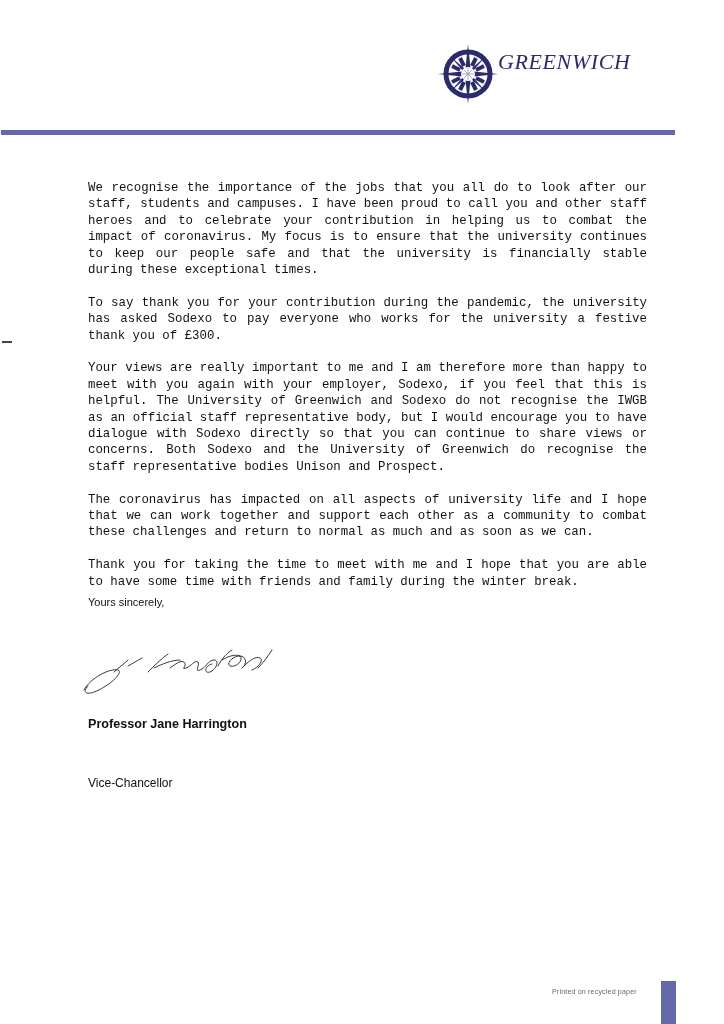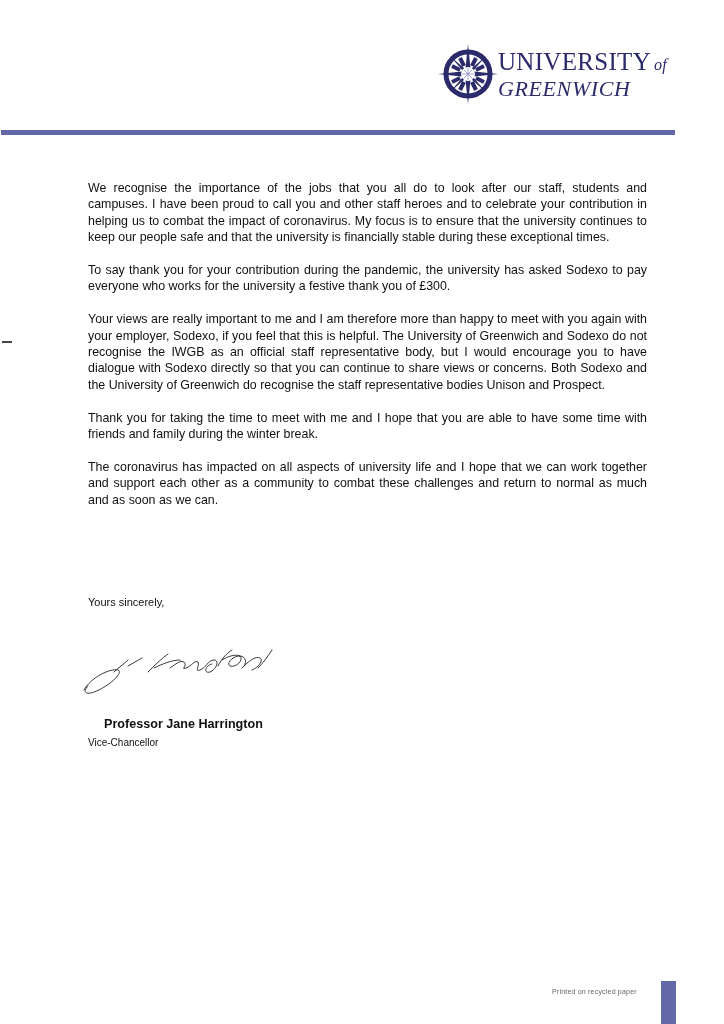--- a/index.html
+++ b/index.html
@@ -7,26 +7,26 @@
          font-family: "Liberation Sans", "DejaVu Sans", sans-serif; color: #111; }
   .logo { position: absolute; left: 438px; top: 44px; width: 240px; height: 60px; }
   .logo-mark { position: absolute; left: 0; top: 0; width: 60px; height: 60px; }
   .logo-text { position: absolute; left: 60px; top: 6px; font-family: "Liberation Serif", "DejaVu Serif", serif;
                color: #2b2a6b; line-height: 24px; }
   .logo-line1 { font-size: 25px; letter-spacing: 0.3px; white-space: nowrap; }
   .logo-line1 .of { font-style: italic; font-size: 16px; margin-left: 3px; }
   .logo-line2 { font-size: 22px; letter-spacing: 0.6px; white-space: nowrap; font-style: italic; }
   .rule { position: absolute; left: 1px; top: 130px; width: 674px; height: 5px; background: #6568a8; }
   .mark { position: absolute; left: 2px; top: 341px; width: 10px; height: 2px; background: #444; }
-  .body-text { position: absolute; left: 88px; top: 180px; width: 559px; font-size: 12.4px; line-height: 16.4px; }
+  .body-text { position: absolute; left: 88px; top: 180px; width: 559px; font-size: 12.4px; line-height: 16.4px; font-family: Liberation Mono, monospace; }
   .para { margin: 0 0 16.4px 0; text-align: justify; }
   .closing { position: absolute; left: 88px; top: 596px; font-size: 11px; }
   .signature { position: absolute; left: 80px; top: 638px; width: 195px; height: 60px; }
-  .signer-name { position: absolute; left: 88px; top: 717px; font-size: 12.6px; font-weight: bold; margin-left: 16px; }
-  .signer-title { position: absolute; left: 88px; top: 737px; font-size: 10px; }
+  .signer-name { position: absolute; left: 88px; top: 717px; font-size: 12.6px; font-weight: bold; }
+  .signer-title { position: absolute; left: 88px; top: 776px; font-size: 12px; }
   .footer-note { position: absolute; left: 552px; top: 988px; font-size: 7px; color: #666; letter-spacing: 0.2px; }
   .footer-bar { position: absolute; left: 661px; top: 981px; width: 15px; height: 43px; background: #6568a8; }
 </style>
 </head>
 <body>
 
 <div class="logo">
   <svg class="logo-mark" viewBox="0 0 60 60">
     <circle cx="30" cy="30" r="22" fill="none" stroke="#2b2a6b" stroke-width="5"></circle>
     <g fill="#2b2a6b">
@@ -51,34 +51,33 @@
     </g>
     <circle cx="30" cy="30" r="7" fill="#ffffff"></circle>
     <g stroke="#8a8fc8" stroke-width="0.8">
       <line x1="30" y1="24" x2="30" y2="36"></line>
         <line x1="24" y1="30" x2="36" y2="30"></line>
       <line x1="26" y1="26" x2="34" y2="34"></line>
         <line x1="34" y1="26" x2="26" y2="34"></line>
     </g>
   </svg>
   <div class="logo-text">
-    <div class="logo-line1"><span>UNIVERSITY</span><span class="of">of</span></div>
     <div class="logo-line2">GREENWICH</div>
   </div>
 </div>
 
 <div class="rule"></div>
 <div class="mark"></div>
 
 <div class="body-text">
   <p class="para">We recognise the importance of the jobs that you all do to look after our staff, students and campuses. I have been proud to call you and other staff heroes and to celebrate your contribution in helping us to combat the impact of coronavirus. My focus is to ensure that the university continues to keep our people safe and that the university is financially stable during these exceptional times.</p>
   <p class="para">To say thank you for your contribution during the pandemic, the university has asked Sodexo to pay everyone who works for the university a festive thank you of £300.</p>
   <p class="para">Your views are really important to me and I am therefore more than happy to meet with you again with your employer, Sodexo, if you feel that this is helpful. The University of Greenwich and Sodexo do not recognise the IWGB as an official staff representative body, but I would encourage you to have dialogue with Sodexo directly so that you can continue to share views or concerns. Both Sodexo and the University of Greenwich do recognise the staff representative bodies Unison and Prospect.</p>
+  <p class="para">The coronavirus has impacted on all aspects of university life and I hope that we can work together and support each other as a community to combat these challenges and return to normal as much and as soon as we can.</p>
   <p class="para">Thank you for taking the time to meet with me and I hope that you are able to have some time with friends and family during the winter break.</p>
-  <p class="para">The coronavirus has impacted on all aspects of university life and I hope that we can work together and support each other as a community to combat these challenges and return to normal as much and as soon as we can.</p>
 </div>
 
 <div class="closing">Yours sincerely,</div>
 
 <svg class="signature" viewBox="0 0 195 60">
   <g fill="none" stroke="#222" stroke-width="0.9" stroke-linecap="round">
     <path d="M4 52 C 10 40, 30 30, 38 32 C 44 34, 30 48, 14 54 C 6 57, 2 54, 8 48"></path>
     <path d="M34 34 C 38 30, 44 26, 48 22"></path>
     <path d="M48 28 C 52 26, 58 22, 62 20"></path>
     <path d="M68 34 C 74 28, 82 20, 88 16"></path>

